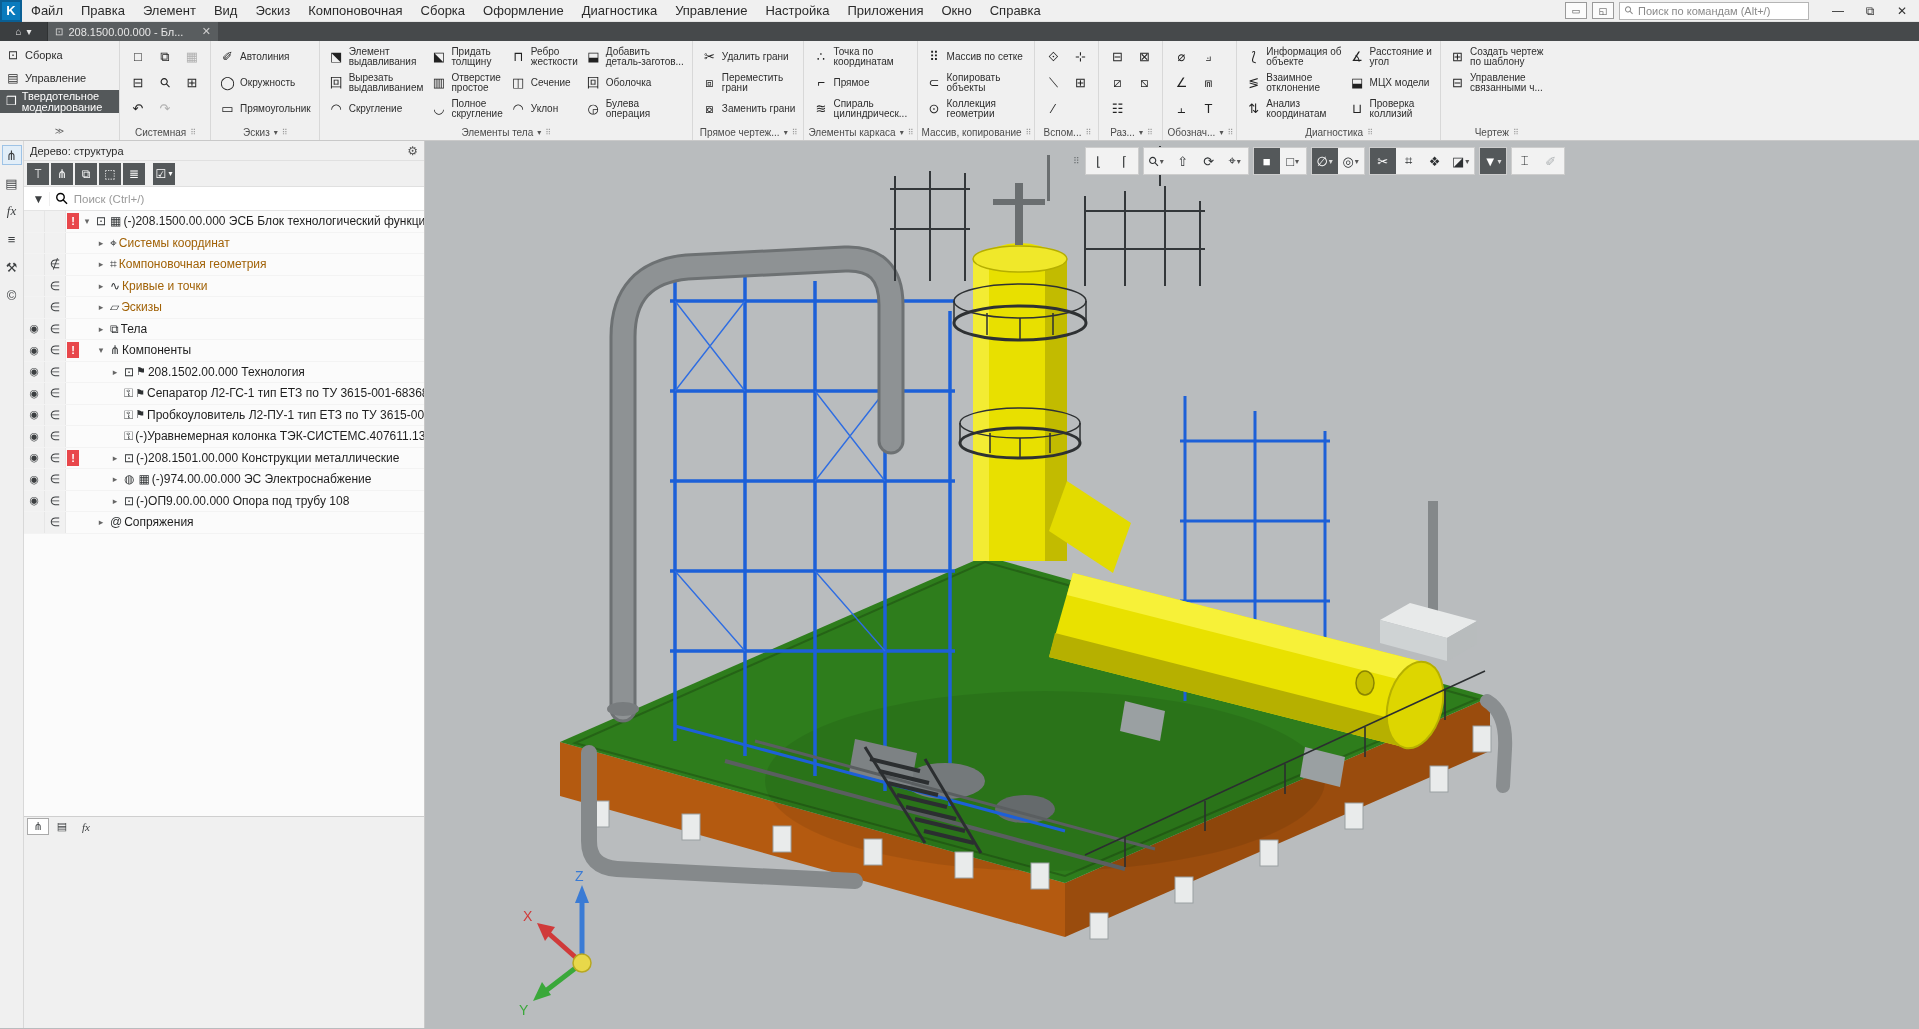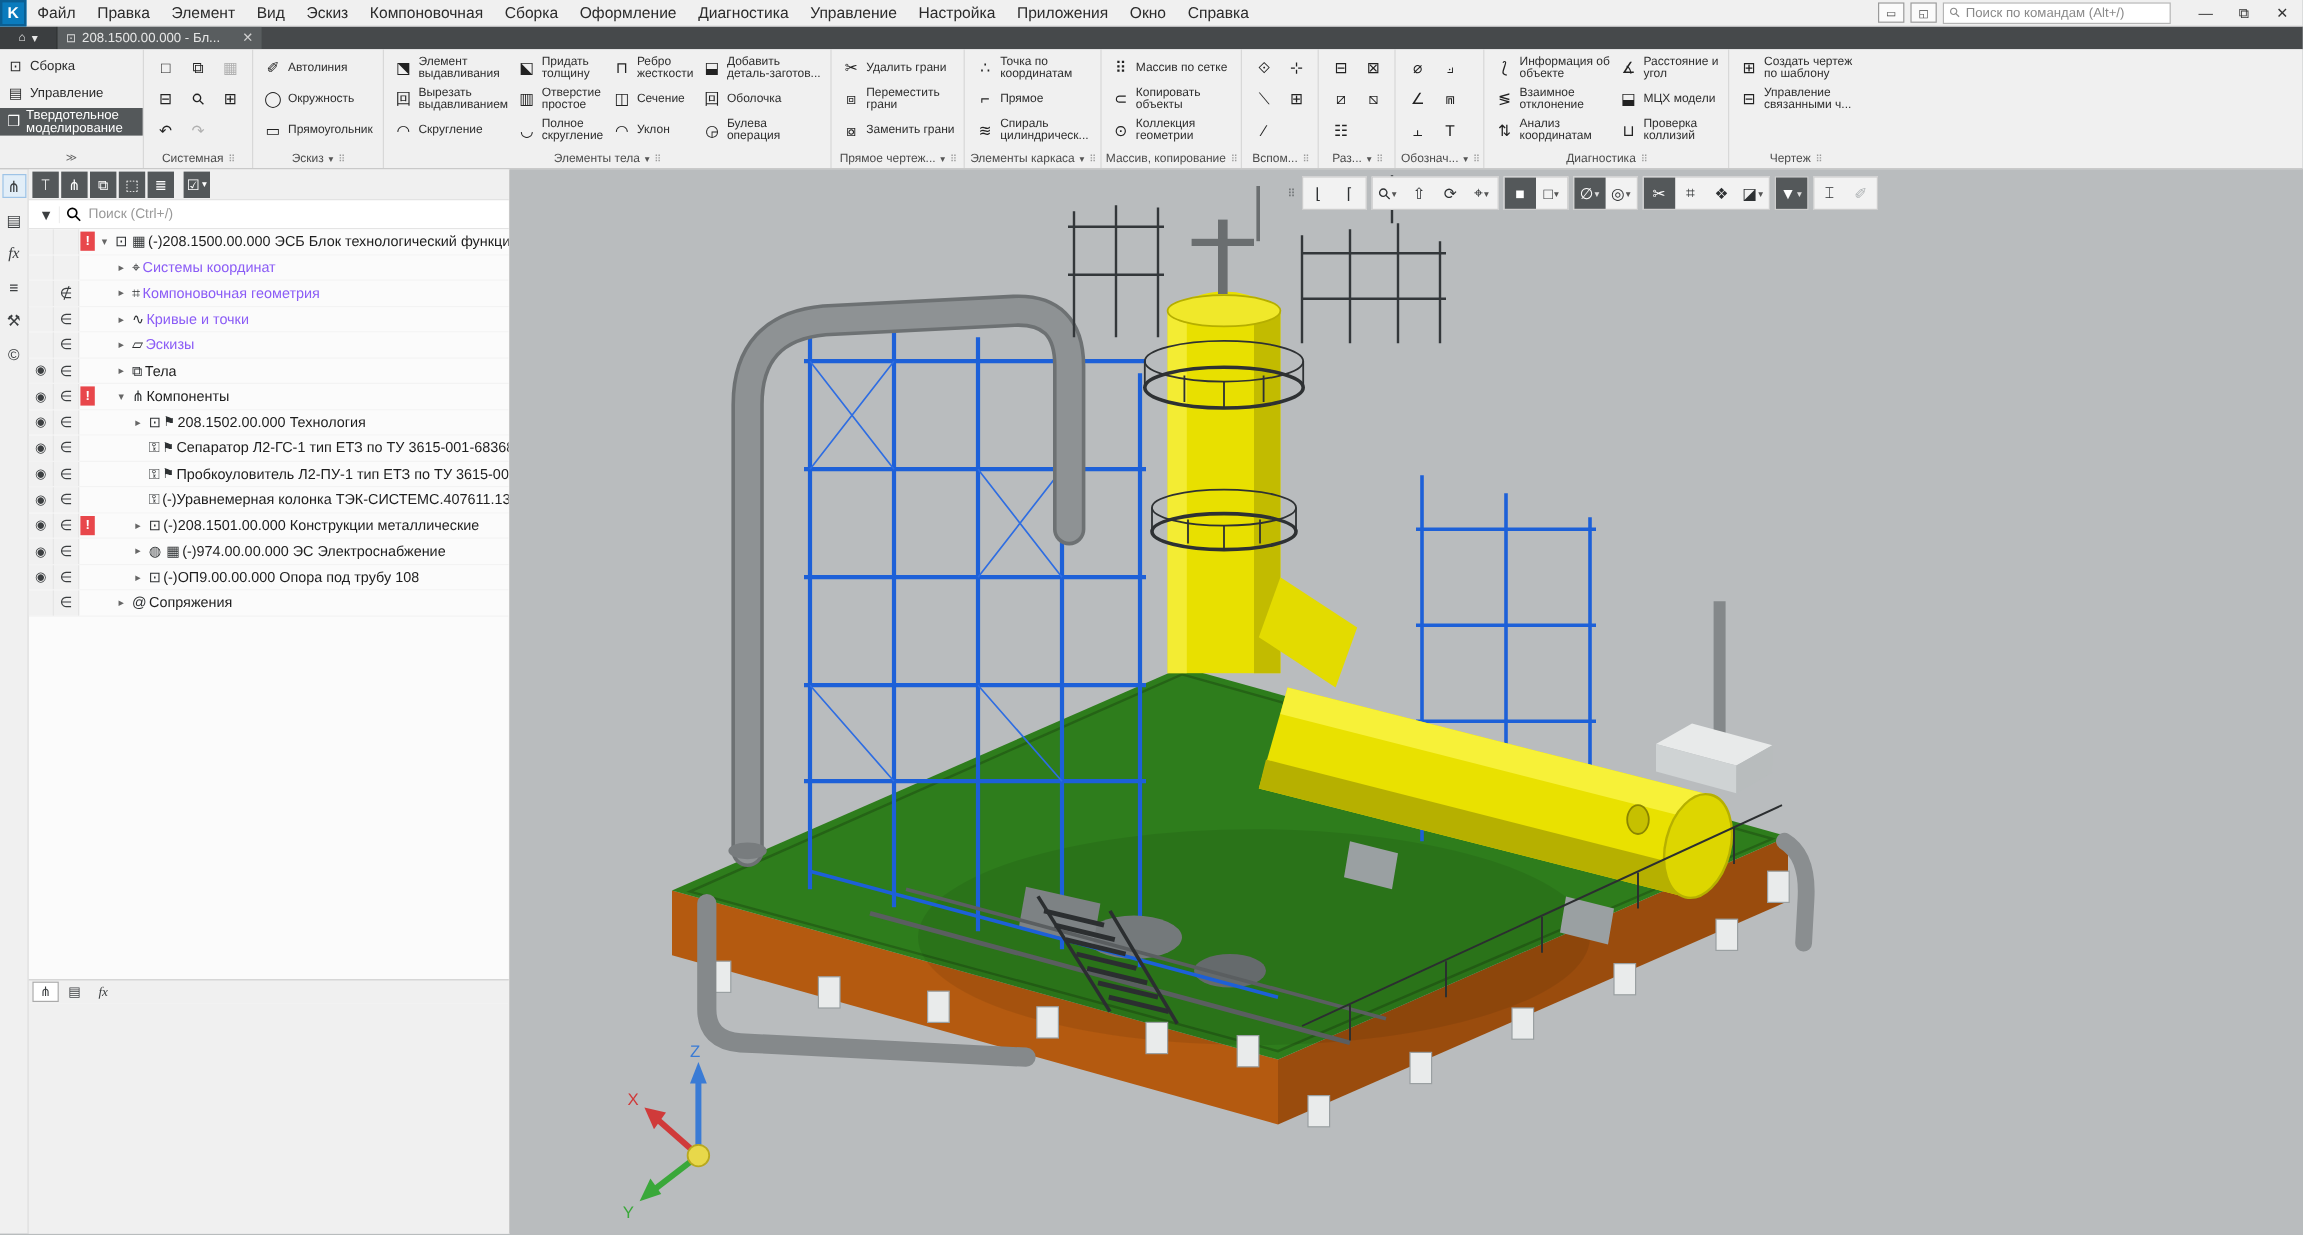--- a/index.html
+++ b/index.html
@@ -79,21 +79,21 @@
     border-bottom:1px solid #f3f3f3; background:#fbfbfb;}
   .gcell { width:21px; align-self:stretch; background:#f1f1f1; border-right:1px solid #e6e6e6;
     display:flex; align-items:center; justify-content:center; color:#3c3f41; font-size:12px; flex:0 0 21px;}
   .gcell .eye{ font-size:11px;}
   .bcell { width:14px; align-self:stretch; display:flex; align-items:center; justify-content:center; flex:0 0 14px;}
   .badge { width:12px; height:16px; background:#e8474b; color:#fff; font-size:11px; font-weight:bold;
     display:flex; align-items:center; justify-content:center;}
   .trow .arr { width:14px; text-align:center; font-size:9px; color:#666; flex:0 0 14px;}
   .trow .ticon { margin:0 2px; font-size:12px; color:#2e3133;}
   .trow .pin { color:#2e3133; font-size:11px; margin-right:2px;}
-  .trow.gray .tlabel { color:#8b5cf6;}
+  .trow.gray .tlabel { color:#a16207;}
   .tlabel { white-space:nowrap; overflow:hidden; }
   .tp-tabs { height:20px; background:#f0f0f0; border-top:1px solid #cfcfcf; display:flex; align-items:center; gap:2px; padding:0 3px;}
   .tp-tab { width:22px; height:17px; display:flex; align-items:center; justify-content:center; font-size:11px; color:#3c3f41;}
   .tp-tab.active { border:1px solid #aaa; background:#fff;}
   .tp-bottomfill { height:192px; background:#f0f0f0;}
 
   
   .viewport { position:relative; flex:1; background:#b9bcbe; overflow:hidden;}
   .vp-toolbar { position:absolute; left:648px; top:6px; display:flex; align-items:center; gap:4px; }
   .vp-handle { color:#6f7375; font-size:9px; letter-spacing:-1px; margin-right:2px;}
@@ -406,20 +406,24 @@
       </div>
       <div class="sicon">
         <span>⚒</span>
       </div>
       <div class="sicon">
         <span>©</span>
       </div>
     </div>
 
   <div class="treepanel">
+    <div class="tp-header">
+      <span>Дерево: структура</span>
+      <span class="gear">⚙</span>
+    </div>
     <div class="tp-toolbar">
         <div class="tpt-btn">
           <span>⟙</span>
         </div>
         <div class="tpt-btn">
           <span>⋔</span>
         </div>
         <div class="tpt-btn">
           <span>⧉</span>
         </div>

